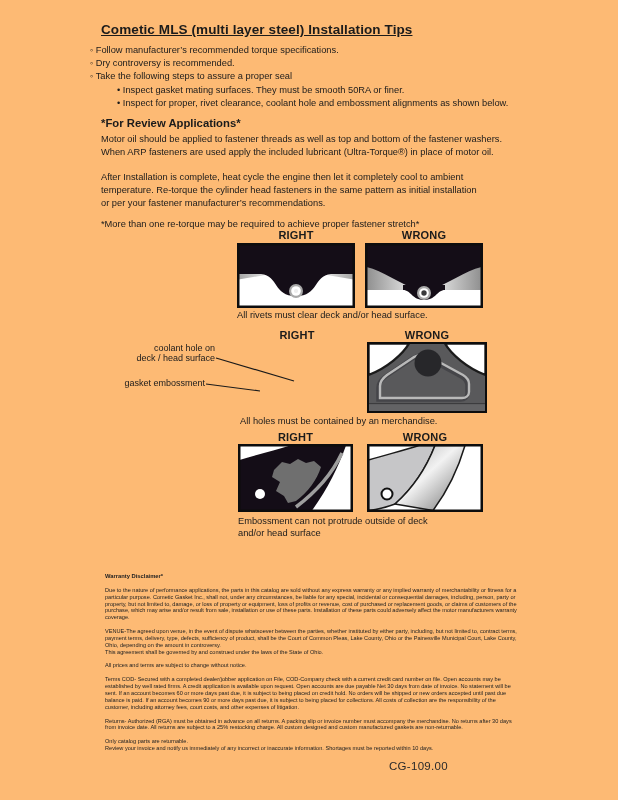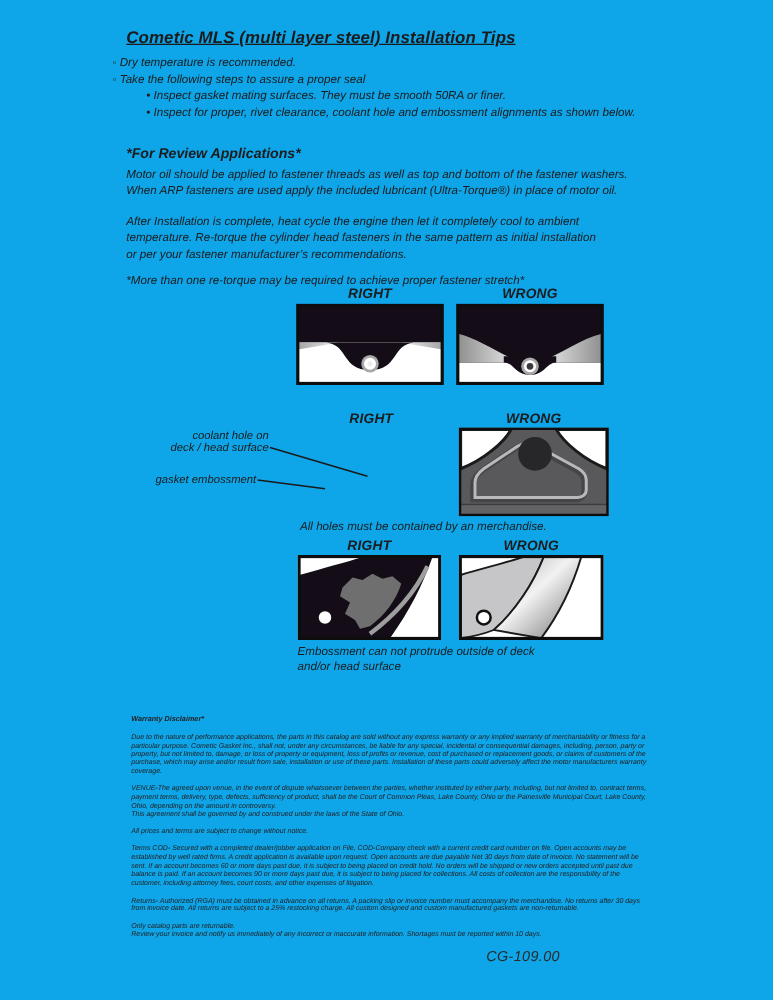--- a/index.html
+++ b/index.html
@@ -1,17 +1,17 @@
 <!DOCTYPE html>
 <html><head>
 <meta charset="utf-8">
 <style>
   html,body{margin:0;padding:0;background:#ffffff;}
-  .page{position:relative;width:618px;height:800px;background:#0ea5e9;overflow:hidden;
-        font-family:"Liberation Sans",sans-serif;color:#1b1b1b;font-style:italic;}
+  .page{position:relative;width:618px;height:800px;background:#fdba74;overflow:hidden;
+        font-family:"Liberation Sans",sans-serif;color:#1b1b1b;}
   .title{position:absolute;left:101px;top:22px;font-size:13.5px;font-weight:bold;
          text-decoration:underline;letter-spacing:.1px;white-space:nowrap;}
   .bullets{position:absolute;left:90px;top:44px;font-size:9.3px;line-height:13.2px;}
   .b-item{white-space:nowrap;}
   .b-item::before{content:"\25E6\00a0";font-size:9px;}
   .sb-item{white-space:nowrap;margin-left:27px;}
   .sb-item::before{content:"\2022\00a0";}
   .diesel-h{position:absolute;left:101px;top:117px;font-size:11.3px;font-weight:bold;white-space:nowrap;}
   .para{position:absolute;left:101px;width:430px;font-size:9.3px;line-height:12.9px;white-space:pre-line;}
   .p1{top:133px;} .p2{top:171px;} .p3{top:218px;}
@@ -25,21 +25,22 @@
   .pagenum{position:absolute;left:389px;top:760px;font-size:11.5px;color:#2a2a2a;letter-spacing:.3px;}
 </style>
 </head>
 <body>
 
 <div class="page">
 
   <div class="title">Cometic MLS (multi layer steel) Installation Tips</div>
 
   <div class="bullets">
-    <div class="b-item">Dry temperature is recommended.</div>
+    <div class="b-item">Follow manufacturer’s recommended torque specifications.</div>
+    <div class="b-item">Dry controversy is recommended.</div>
     <div class="b-item">Take the following steps to assure a proper seal</div>
     <div class="sb-item">Inspect gasket mating surfaces.  They must be smooth 50RA or finer.</div>
     <div class="sb-item">Inspect for proper, rivet clearance, coolant hole and embossment alignments as shown below.</div>
   </div>
 
   <div class="diesel-h">*For Review Applications*</div>
   <div class="para p1">Motor oil should be applied to fastener threads as well as top and bottom of the fastener washers.
 When ARP fasteners are used apply the included lubricant (Ultra-Torque®) in place of motor oil.</div>
   <div class="para p3">*More than one re-torque may be required to achieve proper fastener stretch*</div>
   <div class="para p2">After Installation is complete, heat cycle the engine then let it completely cool to ambient
@@ -86,20 +87,21 @@
     <rect x="1.5" y="47" width="115" height="16.5" fill="#ffffff"></rect>
     <path d="M1.5,24 C18,28 34,40 52,47 L1.5,47 Z" fill="url(#f1gl)"></path>
     <path d="M116.5,24 C100,28 84,40 66,47 L116.5,47 Z" fill="url(#f1gr)"></path>
     <path d="M38,42 L80,42 L80,47 C72,47 71,57 59,57 C47,57 46,47 38,47 Z" fill="#140d17"></path>
     <circle cx="59" cy="50" r="7" fill="#a9a9a9"></circle>
     <circle cx="59" cy="50" r="4.8" fill="#ffffff"></circle>
     <circle cx="59" cy="50" r="2.7" fill="#3a3a3c"></circle>
     <rect x="1.25" y="1.25" width="115.5" height="62.5" fill="none" stroke="#0d0d0d" stroke-width="2.5"></rect>
   </svg>
 
+  <div class="caption" style="left:237px;top:310px;">All rivets must clear deck and/or head surface.</div>
 
   <div class="fig-label" style="left:237px;top:329px;width:120px;">RIGHT</div>
   <div class="fig-label" style="left:367px;top:329px;width:120px;">WRONG</div>
 
   <div class="side-label" style="left:85px;top:343px;width:130px;">coolant hole on
 deck / head surface</div>
   <div class="side-label" style="left:85px;top:378px;width:120px;">gasket embossment</div>
 
   <svg class="panel" style="left:200px;top:350px;" width="110" height="50" viewBox="0 0 110 50">
     <line x1="16" y1="8" x2="94" y2="31" stroke="#1a1a1a" stroke-width="1.2"></line>

